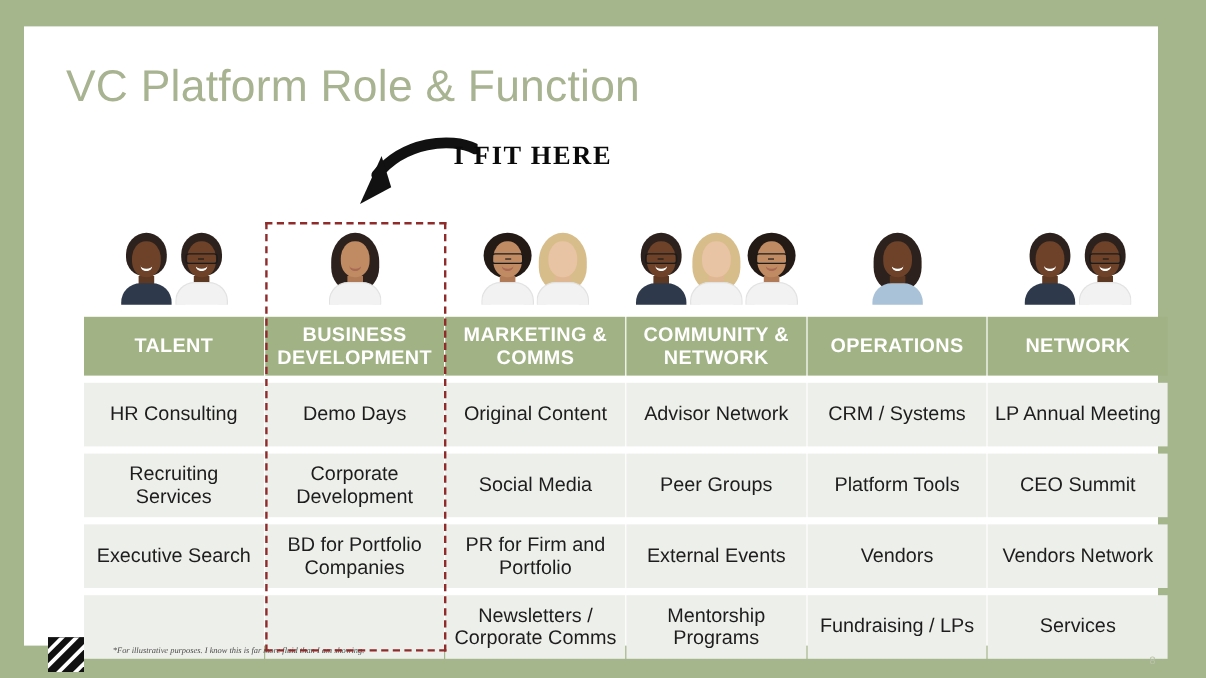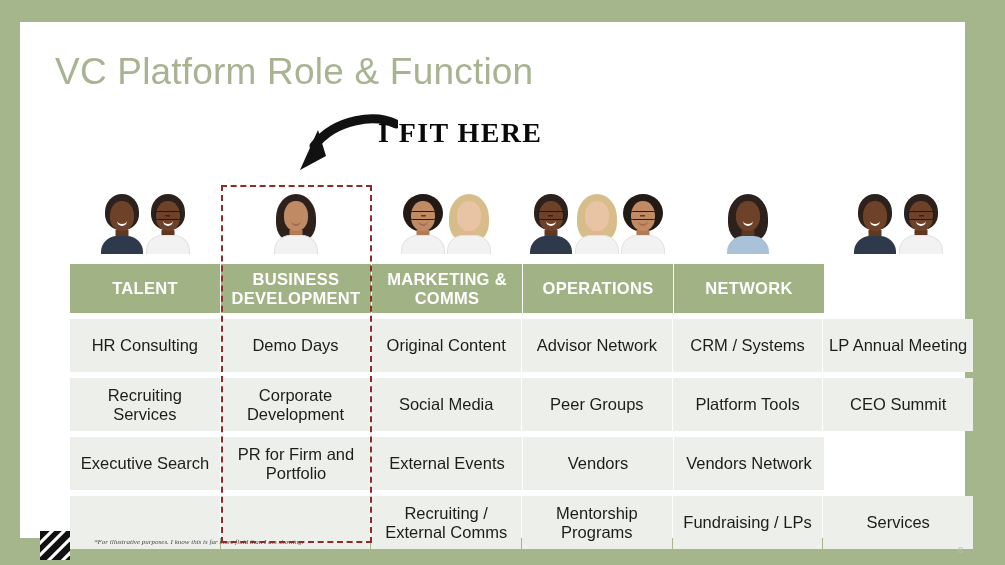--- a/index.html
+++ b/index.html
@@ -43,21 +43,21 @@
     white-space: nowrap;
   }
 
   
   .callout-text {
     position: absolute;
     left: 358px;
     top: 95px;
     font-family: "Liberation Serif", serif;
     font-weight: bold;
-    font-size: 28px;
+    font-size: 22px;
     letter-spacing: 1.4px;
     color: #0a0a0a;
     white-space: nowrap;
   }
   .callout-arrow {
     position: absolute;
     left: 268px;
     top: 90px;
     width: 110px;
     height: 62px;
@@ -375,20 +375,21 @@
       </div>
 
     </div>
 
     <div class="grid">
 
       <div class="grid-row header">
         <div class="cell">TALENT</div>
         <div class="cell">BUSINESS DEVELOPMENT</div>
         <div class="cell">MARKETING &amp; COMMS</div>
+        <div class="cell">COMMUNITY &amp; NETWORK</div>
         <div class="cell">OPERATIONS</div>
         <div class="cell">NETWORK</div>
       </div>
 
       <div class="grid-row body">
         <div class="cell">HR Consulting</div>
         <div class="cell">Demo Days</div>
         <div class="cell">Original Content</div>
         <div class="cell">Advisor Network</div>
         <div class="cell">CRM / Systems</div>
@@ -399,30 +400,31 @@
         <div class="cell">Recruiting Services</div>
         <div class="cell">Corporate Development</div>
         <div class="cell">Social Media</div>
         <div class="cell">Peer Groups</div>
         <div class="cell">Platform Tools</div>
         <div class="cell">CEO Summit</div>
       </div>
 
       <div class="grid-row body">
         <div class="cell">Executive Search</div>
+        <div class="cell">BD for Portfolio Companies</div>
         <div class="cell">PR for Firm and Portfolio</div>
         <div class="cell">External Events</div>
         <div class="cell">Vendors</div>
         <div class="cell">Vendors Network</div>
       </div>
 
       <div class="grid-row body">
         <div class="cell empty"></div>
         <div class="cell empty"></div>
-        <div class="cell">Recruiting / External Comms</div>
+        <div class="cell">Newsletters / Corporate Comms</div>
         <div class="cell">Mentorship Programs</div>
         <div class="cell">Fundraising / LPs</div>
         <div class="cell">Services</div>
       </div>
 
     </div>
 
     <div class="highlight-box"></div>
 
     <div class="footnote">*For illustrative purposes. I know this is far more fluid than I am showing.</div>

